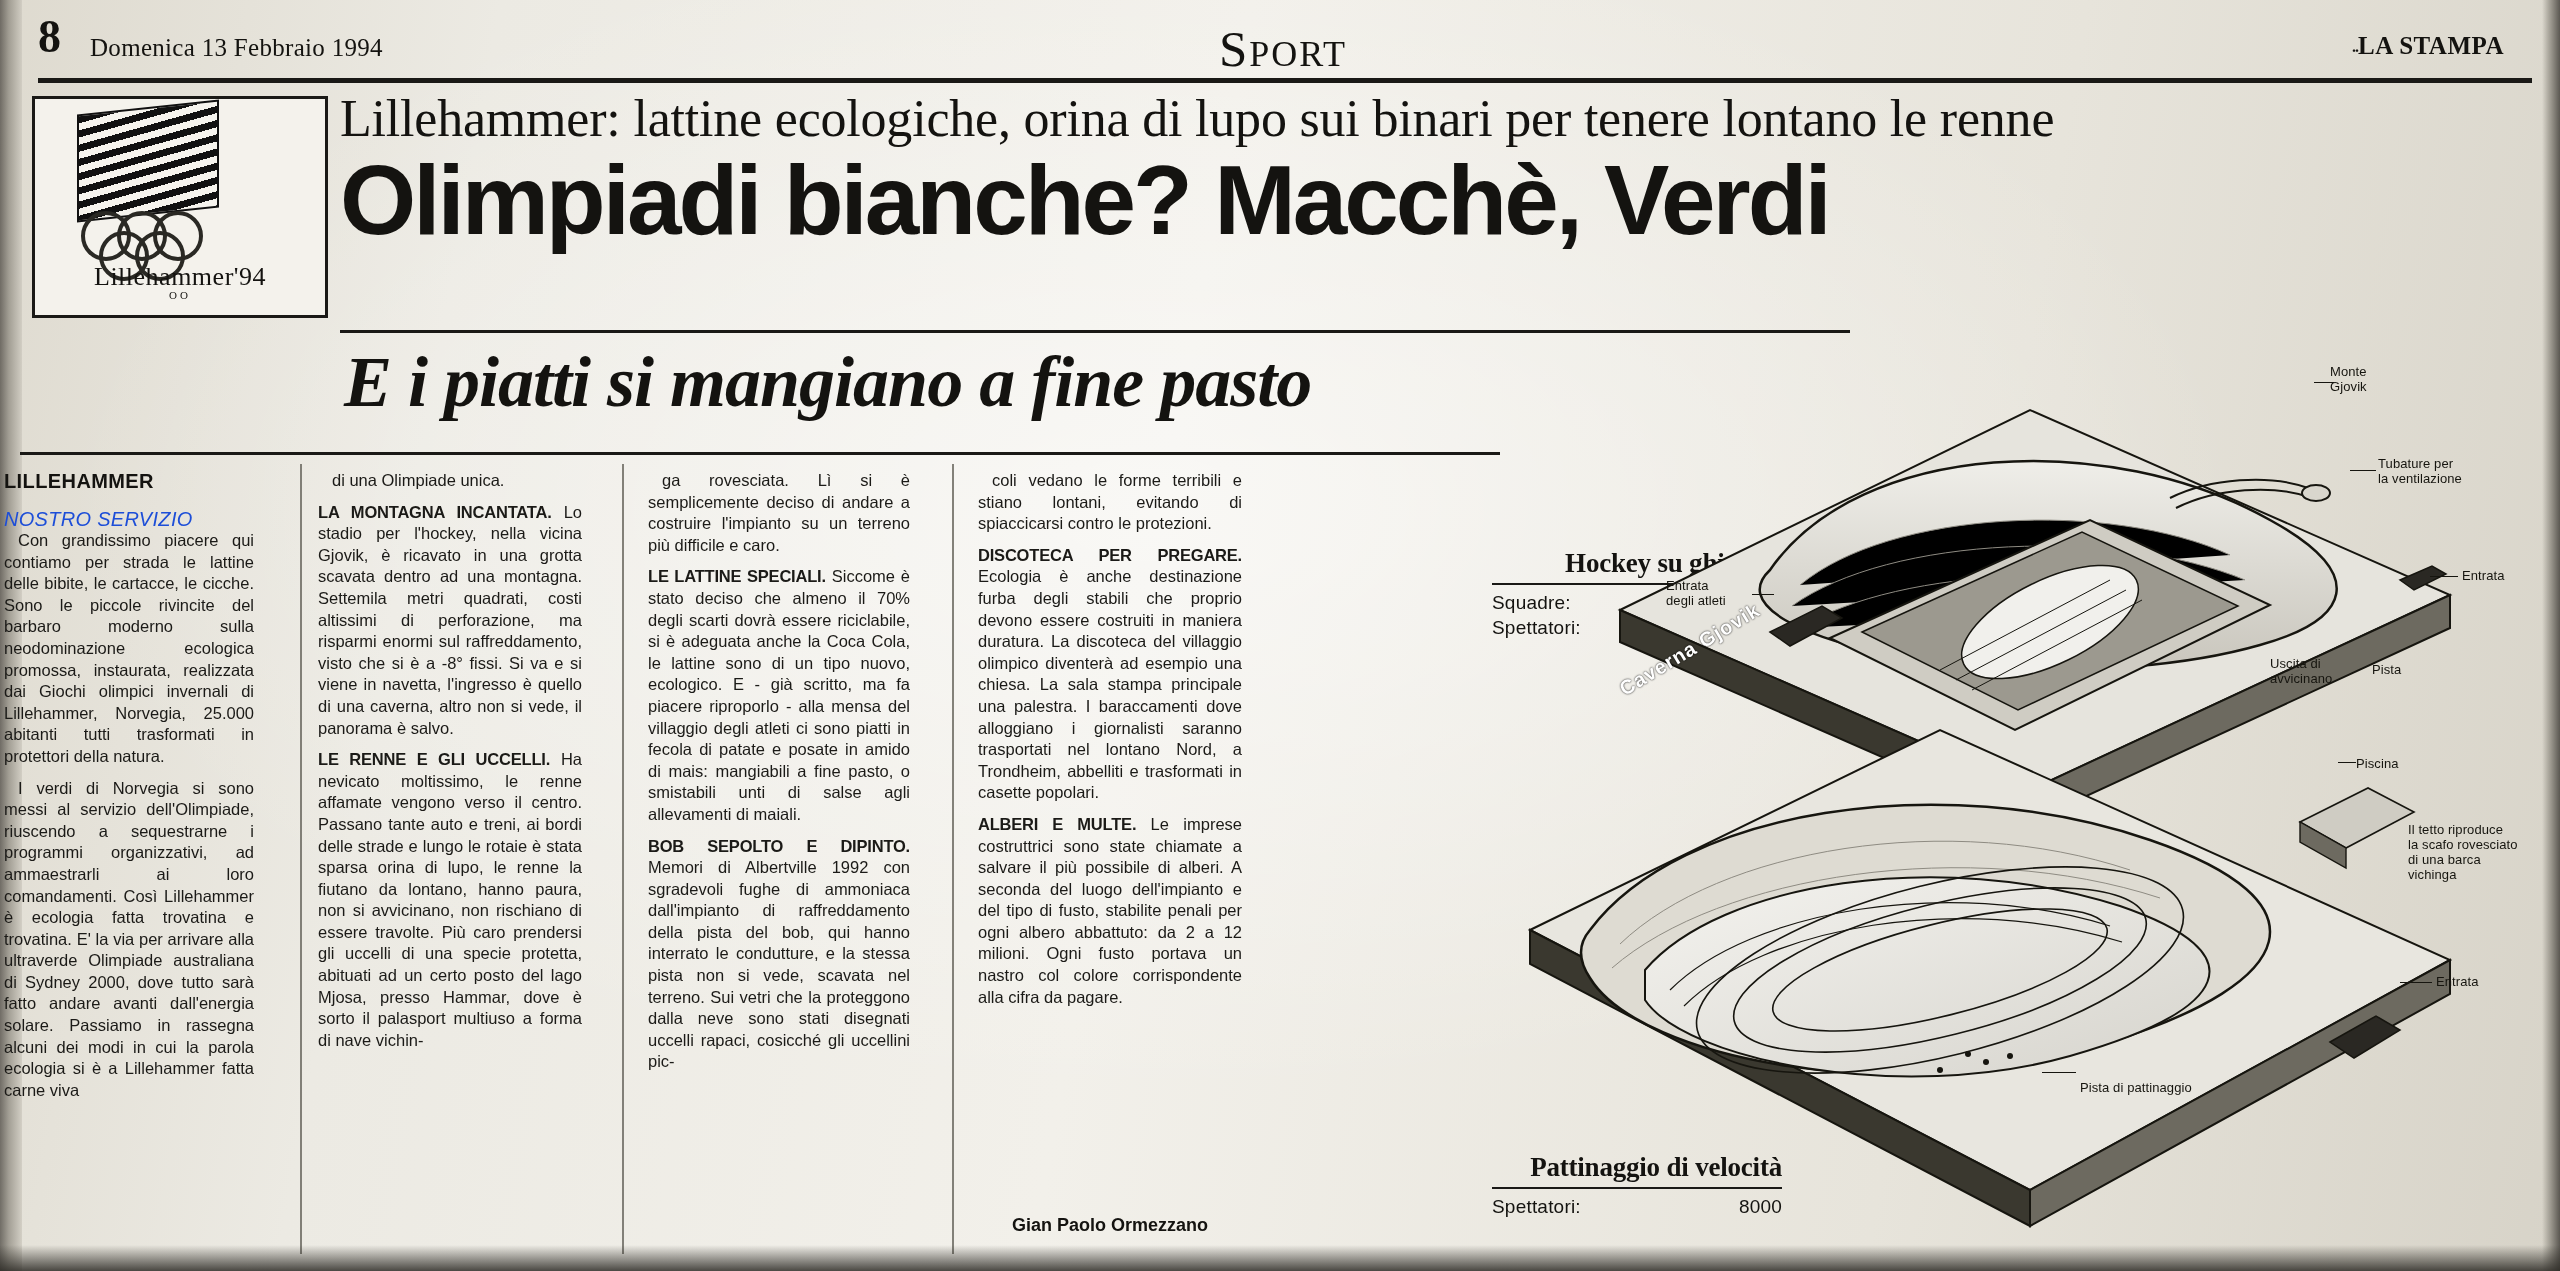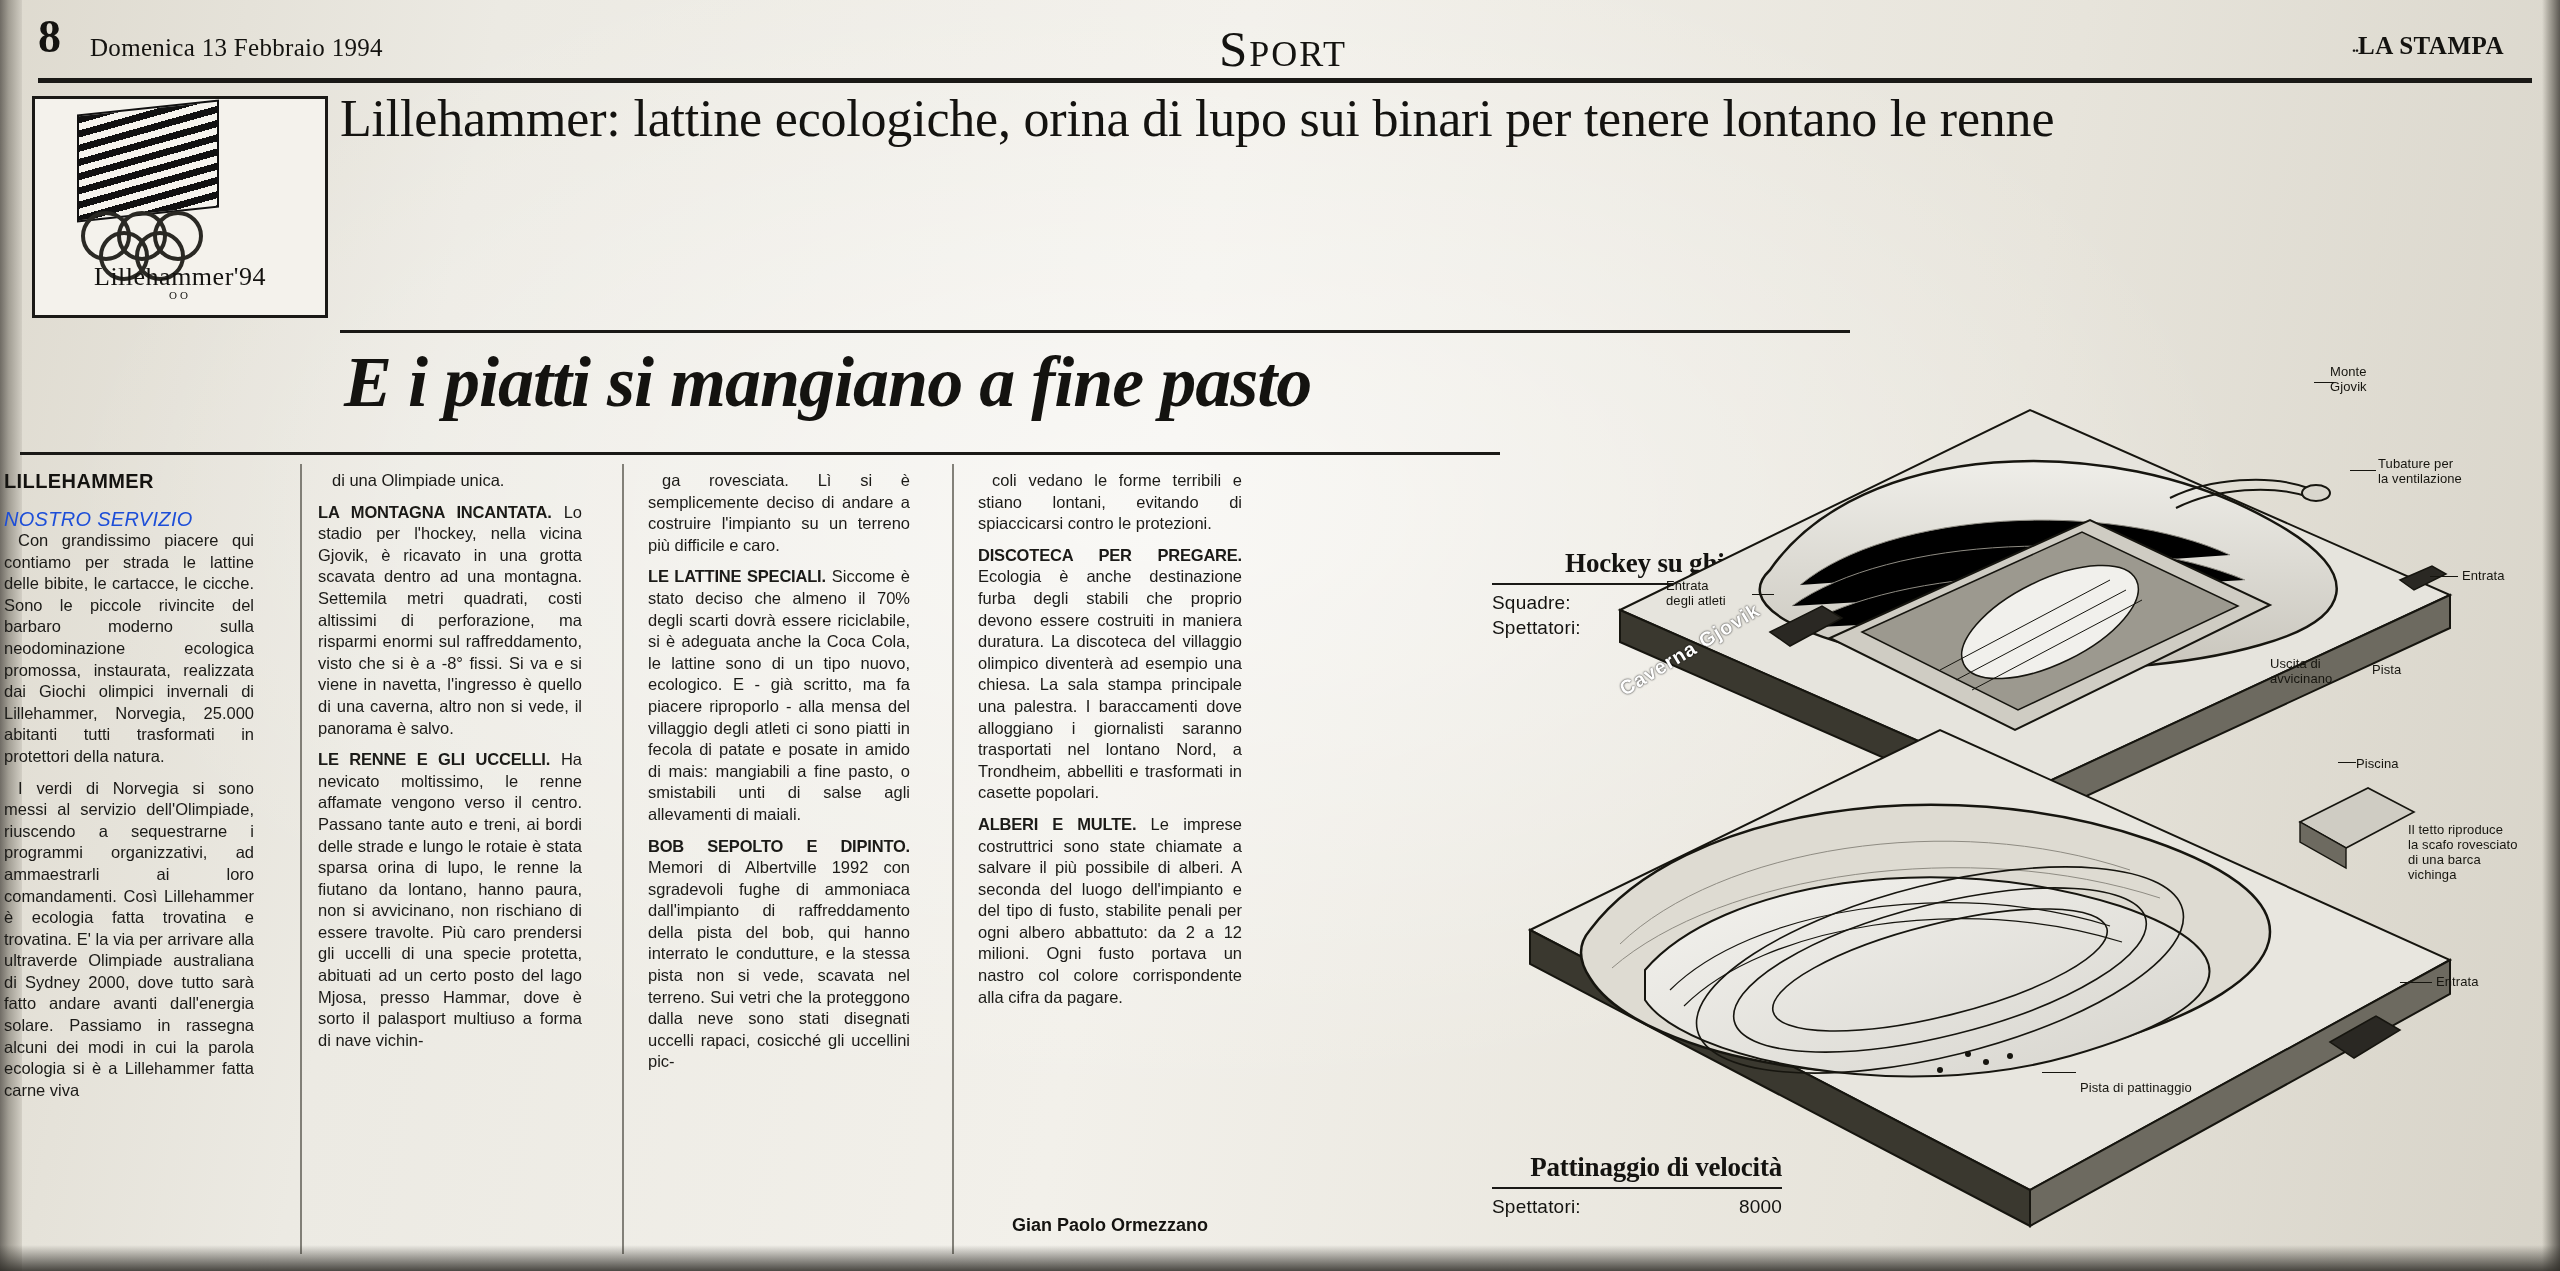--- a/index.html
+++ b/index.html
@@ -387,20 +387,21 @@
         <div class="ring r5"></div>
     </div>
     <div id="logo-caption" class="ink">
       <span>Lillehammer'94</span>
       <span class="sub">OO</span>
     </div>
   </div>
 
   <div id="headline-area">
     <div id="kicker" class="ink">Lillehammer: lattine ecologiche, orina di lupo sui binari per tenere lontano le renne</div>
+    <div id="headline" class="ink">Olimpiadi bianche? Macchè, Verdi</div>
   </div>
   <div id="rule-under-headline"></div>
   <div id="subhead" class="ink">E i piatti si mangiano a fine pasto</div>
   <div id="rule-under-subhead"></div>
 
   <div id="dept-head" class="ink">LILLEHAMMER</div>
   <div id="dept-sub" class="ink">NOSTRO SERVIZIO</div>
 
   <div id="columns">
     <div class="col-sep" id="sep1"></div>

